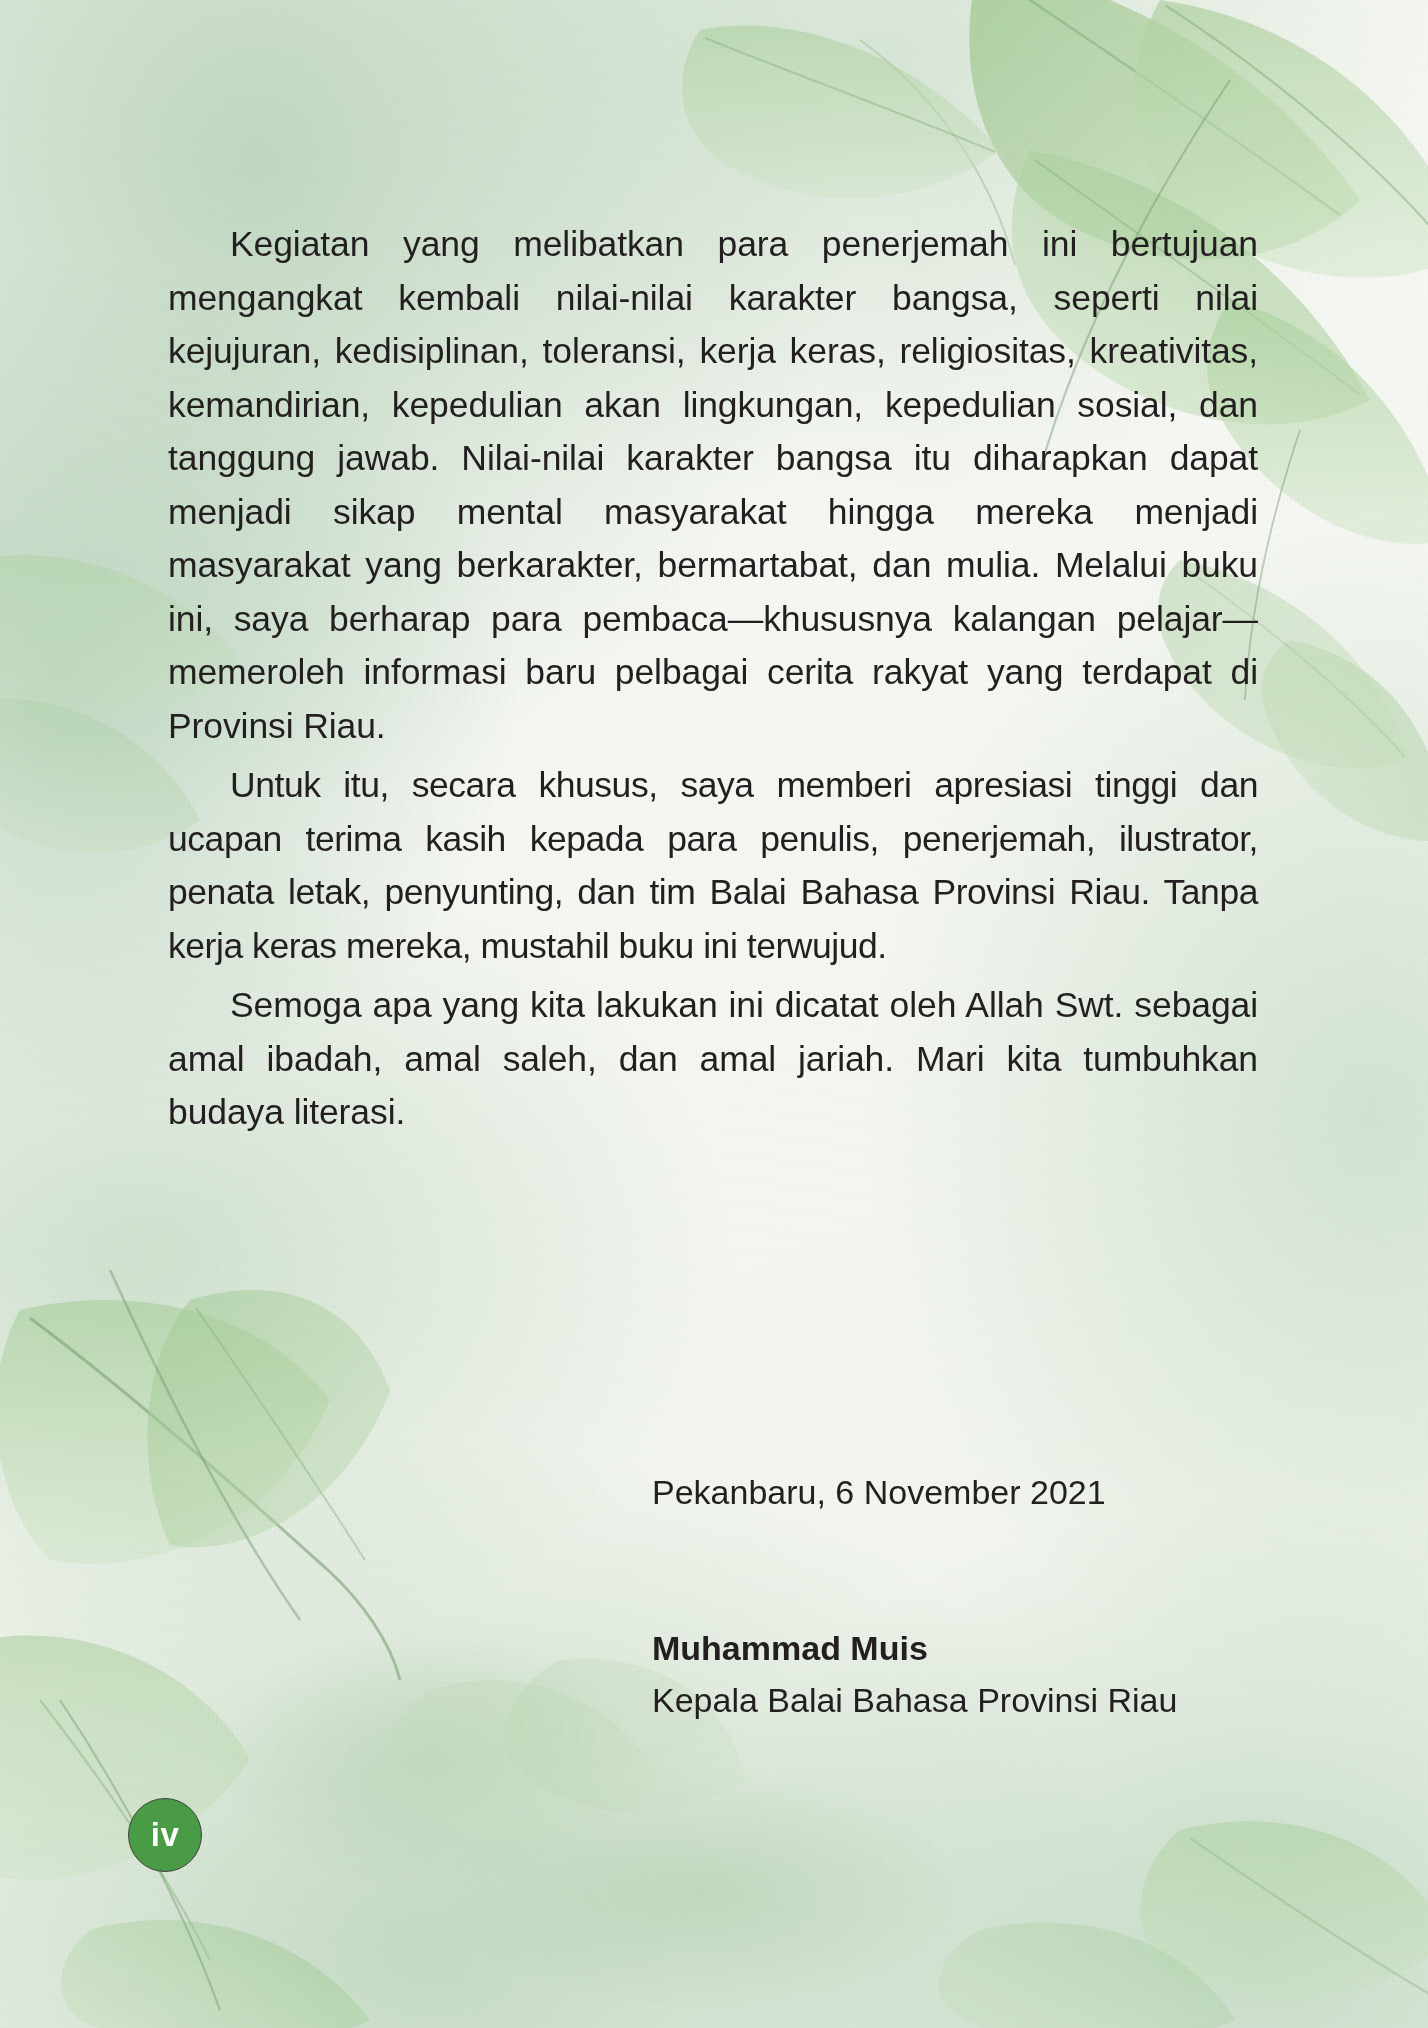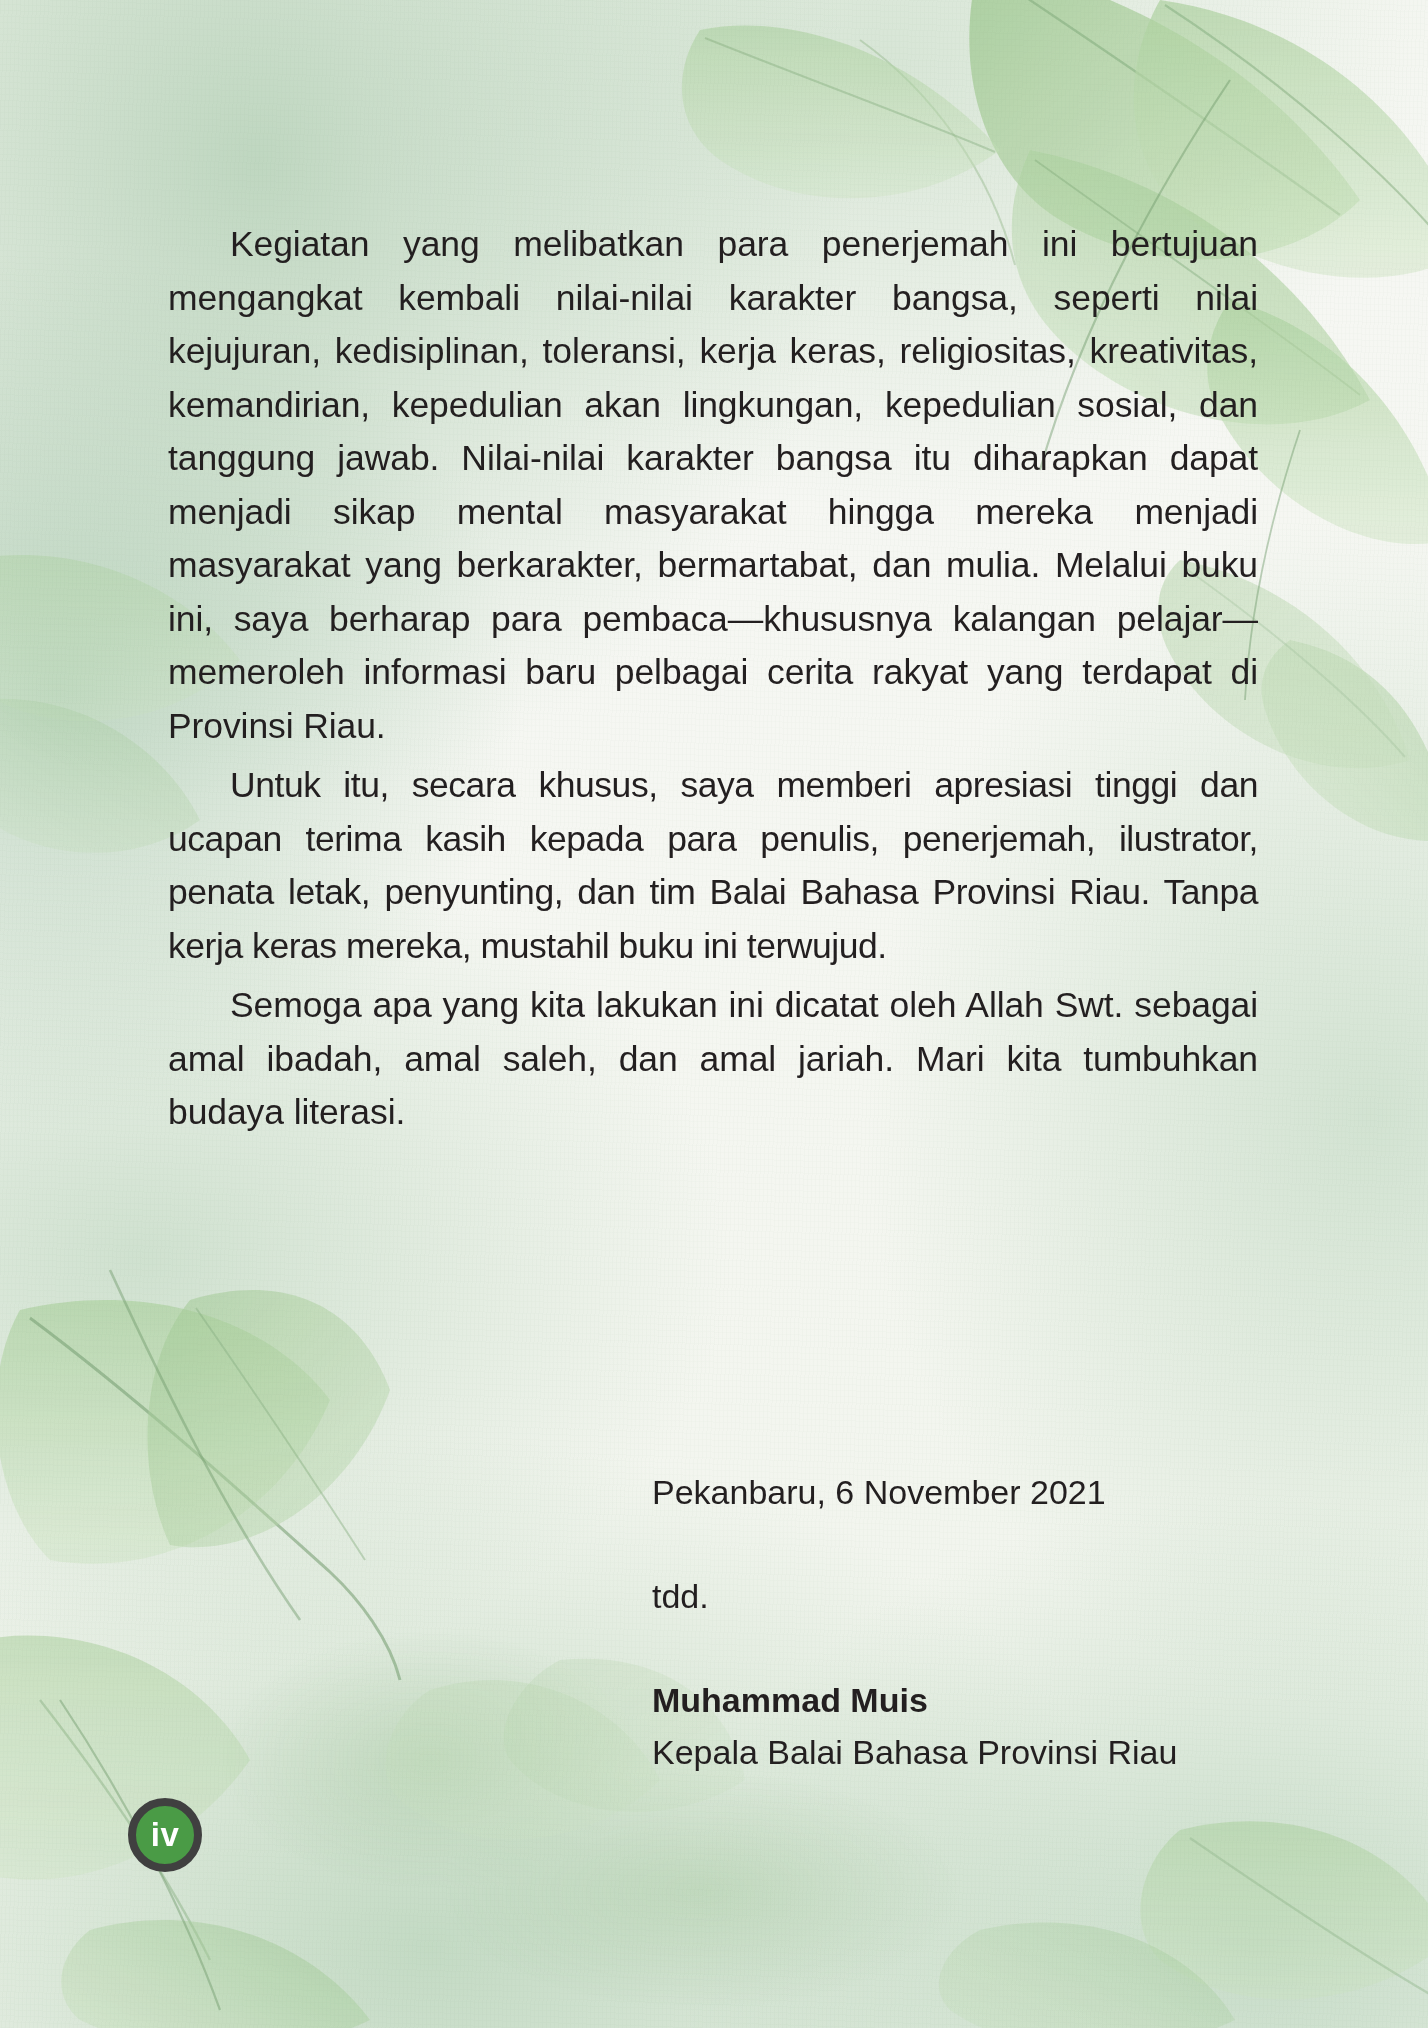--- a/index.html
+++ b/index.html
@@ -107,21 +107,21 @@
 
   
   .page-badge {
     position: absolute;
     left: 128px;
     top: 1798px;
     width: 74px;
     height: 74px;
     border-radius: 50%;
     background: #4a9b46;
-    border: 8px solid #404040;
+    border: 1px solid #404040;
     box-sizing: border-box;
     display: flex;
     align-items: center;
     justify-content: center;
     color: #ffffff;
     font-size: 33px;
     font-weight: bold;
     letter-spacing: 0.5px;
   }
 </style>
@@ -211,21 +211,20 @@
 
   <div class="text-column">
     <p class="body-par">Kegiatan yang melibatkan para penerjemah ini bertujuan mengangkat kembali nilai-nilai karakter bangsa, seperti nilai kejujuran, kedisiplinan, toleransi, kerja keras, religiositas, kreativitas, kemandirian, kepedulian akan lingkungan, kepedulian sosial, dan tanggung jawab. Nilai-nilai karakter bangsa itu diharapkan dapat menjadi sikap mental masyarakat hingga mereka menjadi masyarakat yang berkarakter, bermartabat, dan mulia. Melalui buku ini, saya berharap para pembaca—khususnya kalangan pelajar—memeroleh informasi baru pelbagai cerita rakyat yang terdapat di Provinsi Riau.</p>
     <p class="body-par tight">Untuk itu, secara khusus, saya memberi apresiasi tinggi dan ucapan terima kasih kepada para penulis, penerjemah, ilustrator, penata letak, penyunting, dan tim Balai Bahasa Provinsi Riau. Tanpa kerja keras mereka, mustahil buku ini terwujud.</p>
     <p class="body-par">Semoga apa yang kita lakukan ini dicatat oleh Allah Swt. sebagai amal ibadah, amal saleh, dan amal jariah. Mari kita tumbuhkan budaya literasi.</p>
   </div>
 
   <div class="signature">
     <span class="sig-line">Pekanbaru, 6 November 2021</span>
     <span class="sig-gap"></span>
-    <span class="sig-line">tdd.</span>
     <span class="sig-gap"></span>
     <span class="sig-name">Muhammad Muis</span>
     <span class="sig-line">Kepala Balai Bahasa Provinsi Riau</span>
   </div>
 
   <div class="page-badge">
     <span>iv</span>
   </div>
 
 </div>

